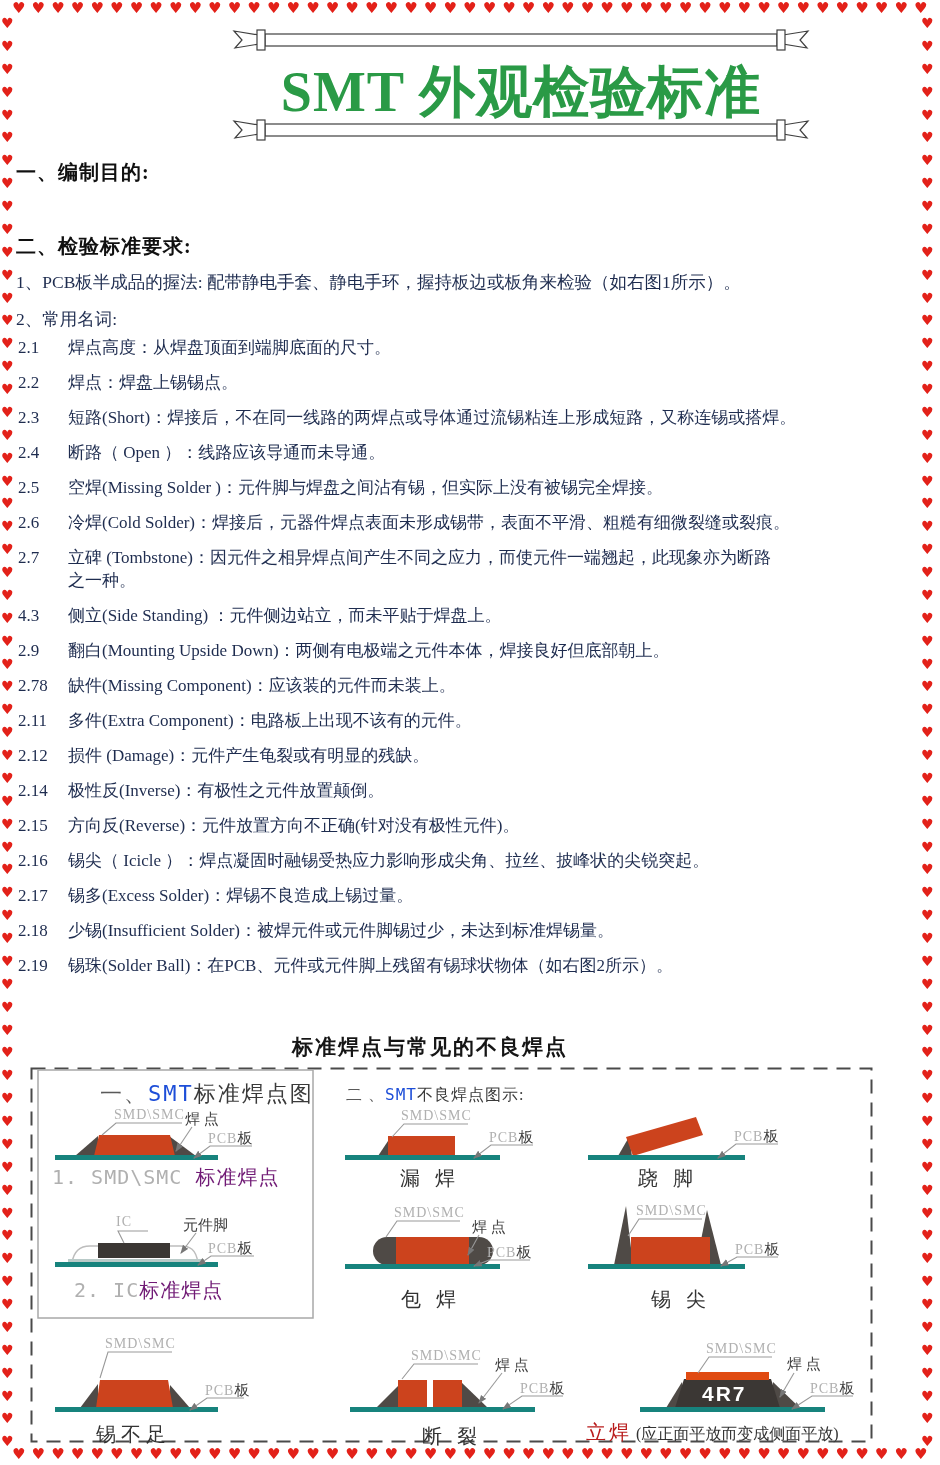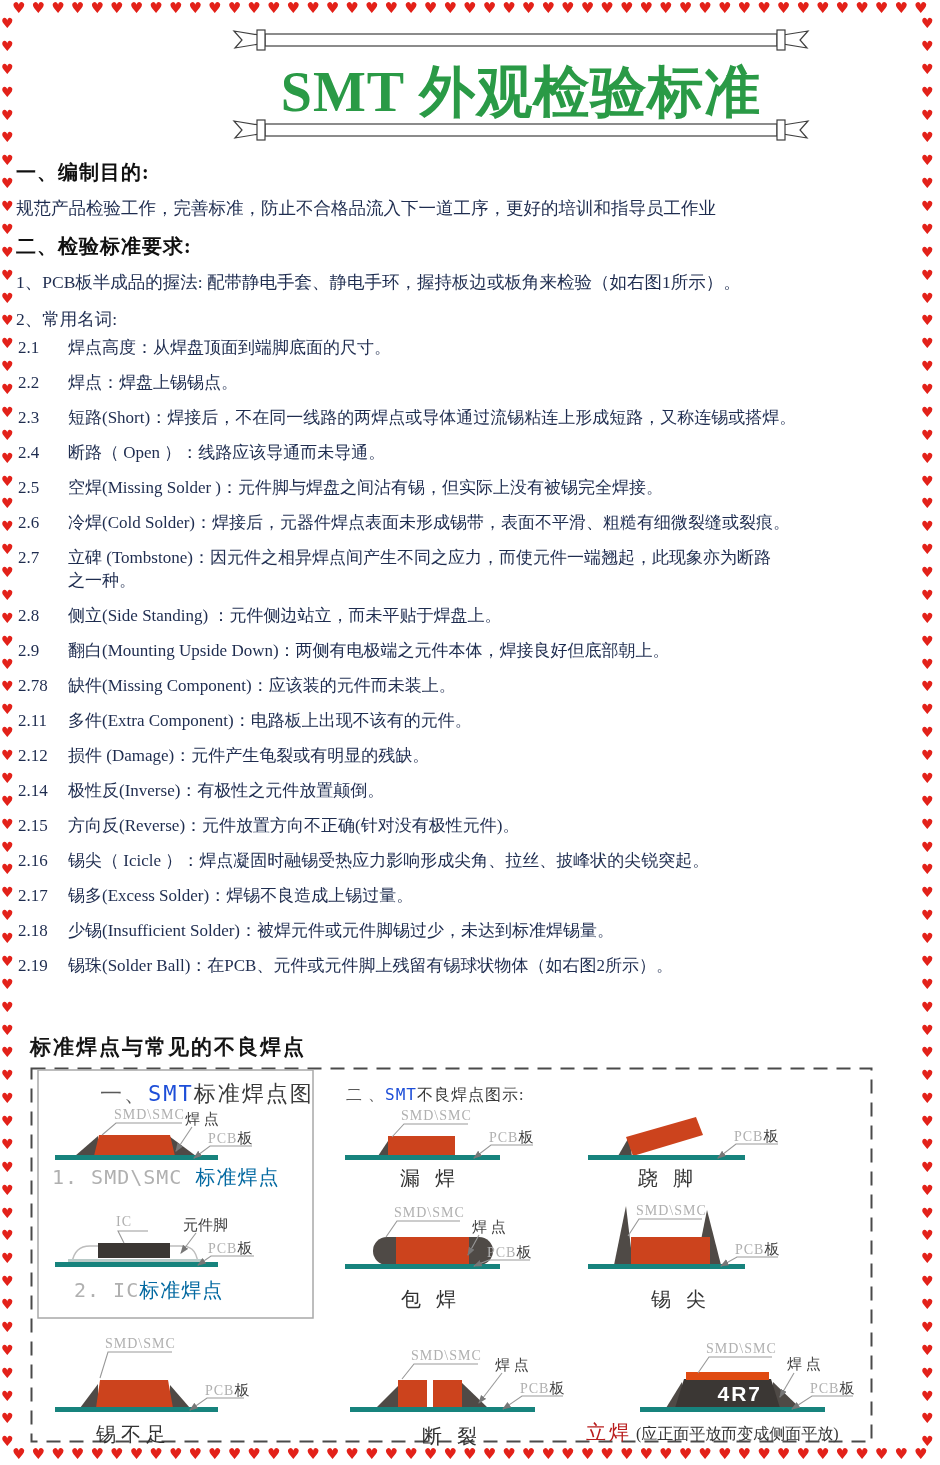--- a/index.html
+++ b/index.html
@@ -25,40 +25,40 @@
 
   .h1{position:absolute;left:16px;font-size:20px;font-weight:bold;color:#101010;letter-spacing:1px}
   .para{position:absolute;left:16px;right:20px;font-size:17.5px;color:var(--body-text)}
 
   .terms{position:absolute;top:336px;left:18px;right:22px}
   .term{display:flex;font-size:17px;line-height:23px;color:var(--body-text);margin-bottom:12px;
         font-family:"Liberation Serif","DejaVu Serif",serif}
   .tnum{flex:0 0 50px}
   .ttext{flex:1;white-space:pre-wrap}
 
-  .dheading{position:absolute;top:1033px;left:30px;width:800px;text-align:left;
+  .dheading{position:absolute;top:1033px;left:30px;width:800px;text-align:center;
             font-size:21px;font-weight:bold;color:#151515;letter-spacing:2px}
 
   .diagram-box{position:absolute;left:30px;top:1067px;width:843px;height:376px}
   .diagram-box svg{position:absolute;left:0;top:0}
   .obox{fill:none;stroke:#4a4a4a;stroke-width:2;stroke-dasharray:14 9}
   .box2{fill:none;stroke:#a8a8a8;stroke-width:1.5}
   .teal{fill:var(--teal)} .red{fill:var(--part-red)} .fil{fill:var(--fillet)}
   .dark{fill:var(--ic-dark)} .strip{fill:var(--strip)} .pads{fill:#b9cac8}
   .lead{fill:none;stroke:#bdbdbd;stroke-width:1.5}
   .ldr{stroke:#999;fill:none;stroke-width:1.1}
 
   .lab{position:absolute;white-space:nowrap}
   .g{font-family:Liberation Serif, serif;font-size:14px;color:#b0b0b0;letter-spacing:1px}
   .dk{font-size:15px;color:#3c3c3c}
   .hdr{font-size:22px;letter-spacing:2px}
   .hdr .p1{color:#5a5a5a}.hdr .p2{font-family:"DejaVu Sans Mono",monospace;color:#1d4ed8}.hdr .p3{color:#3a3a3a}
   .hdr2{font-size:16px;letter-spacing:1px}
   .capstd{font-size:20px;letter-spacing:1px}
-  .capstd .p1{font-family:"DejaVu Sans Mono",monospace;color:#b0b0b0}.capstd .p2{color:#0369a1}
+  .capstd .p1{font-family:"DejaVu Sans Mono",monospace;color:#b0b0b0}.capstd .p2{color:#701a75}
   .cap{font-size:20px;color:#333;letter-spacing:5px}
   .lihan-cap .big{font-size:20px;color:#b91c1c;letter-spacing:3px}
   .lihan-cap .small{font-size:16px;color:#333}
   .chiptext{position:absolute;color:#fff;font-weight:bold;font-size:21px;letter-spacing:2px;
             font-family:"Liberation Sans",sans-serif}
 </style>
 </head>
 <body>
 
 <div class="page">
@@ -303,21 +303,20 @@
     <path d="M31,7 L6,3 L14,12 L7,20 L31,16 Z"></path>
     <path d="M555,7 L580,3 L572,12 L579,20 L555,16 Z"></path>
     <rect x="37" y="6" width="512" height="12"></rect>
     <rect x="29" y="2" width="8" height="20"></rect>
     <rect x="549" y="2" width="8" height="20"></rect>
   </svg>
 
   <div class="title">SMT 外观检验标准</div>
 
   <div class="h1" style="top:159px">一、编制目的:</div>
-  <div class="para" style="top:196px">规范产品检验工作，完善标准，防止不合格品流入下一道工序，更好的培训和指导员工作业</div>
   <div class="h1" style="top:233px">二、检验标准要求:</div>
   <div class="para" style="top:270px">1、PCB板半成品的握法: 配带静电手套、静电手环，握持板边或板角来检验（如右图1所示）。</div>
   <div class="para" style="top:307px">2、常用名词:</div>
 
   <div class="terms" id="terms-list">
       <div class="term">
         <span class="tnum">2.1</span>
         <span class="ttext">焊点高度：从焊盘顶面到端脚底面的尺寸。</span>
       </div>
       <div class="term">
@@ -339,21 +338,21 @@
       <div class="term">
         <span class="tnum">2.6</span>
         <span class="ttext">冷焊(Cold Solder)：焊接后，元器件焊点表面未形成锡带，表面不平滑、粗糙有细微裂缝或裂痕。</span>
       </div>
       <div class="term">
         <span class="tnum">2.7</span>
         <span class="ttext">立碑 (Tombstone)：因元件之相异焊点间产生不同之应力，而使元件一端翘起，此现象亦为断路
 之一种。</span>
       </div>
       <div class="term">
-        <span class="tnum">2.8</span>
+        <span class="tnum">4.3</span>
         <span class="ttext">侧立(Side Standing) ：元件侧边站立，而未平贴于焊盘上。</span>
       </div>
       <div class="term">
         <span class="tnum">2.9</span>
         <span class="ttext">翻白(Mounting Upside Down)：两侧有电极端之元件本体，焊接良好但底部朝上。</span>
       </div>
       <div class="term">
         <span class="tnum">2.78</span>
         <span class="ttext">缺件(Missing Component)：应该装的元件而未装上。</span>
       </div>
@@ -524,15 +523,15 @@
     <span class="lab g" style="left:381px;top:281px">SMD\SMC</span>
     <span class="lab dk" style="left:465px;top:289px">焊 点</span>
     <span class="lab" style="left:490px;top:312px"><span class="g">PCB</span><span class="dk">板</span></span>
     <span class="lab cap" style="left:392px;top:356px">断 裂</span>
 
     <span class="lab g" style="left:676px;top:274px">SMD\SMC</span>
     <span class="lab dk" style="left:757px;top:288px">焊 点</span>
     <span class="lab" style="left:780px;top:312px"><span class="g">PCB</span><span class="dk">板</span></span>
     <span class="lab lihan-cap" style="left:556px;top:352px"><span class="big">立焊</span> <span class="small">(应正面平放而变成侧面平放)</span></span>
 
-    <span class="chiptext" style="left:672px;top:315px;width:60px;text-align:right">4R7</span>
+    <span class="chiptext" style="left:672px;top:315px;width:60px;text-align:left">4R7</span>
   </div>
 </div>
 
 </body></html>

